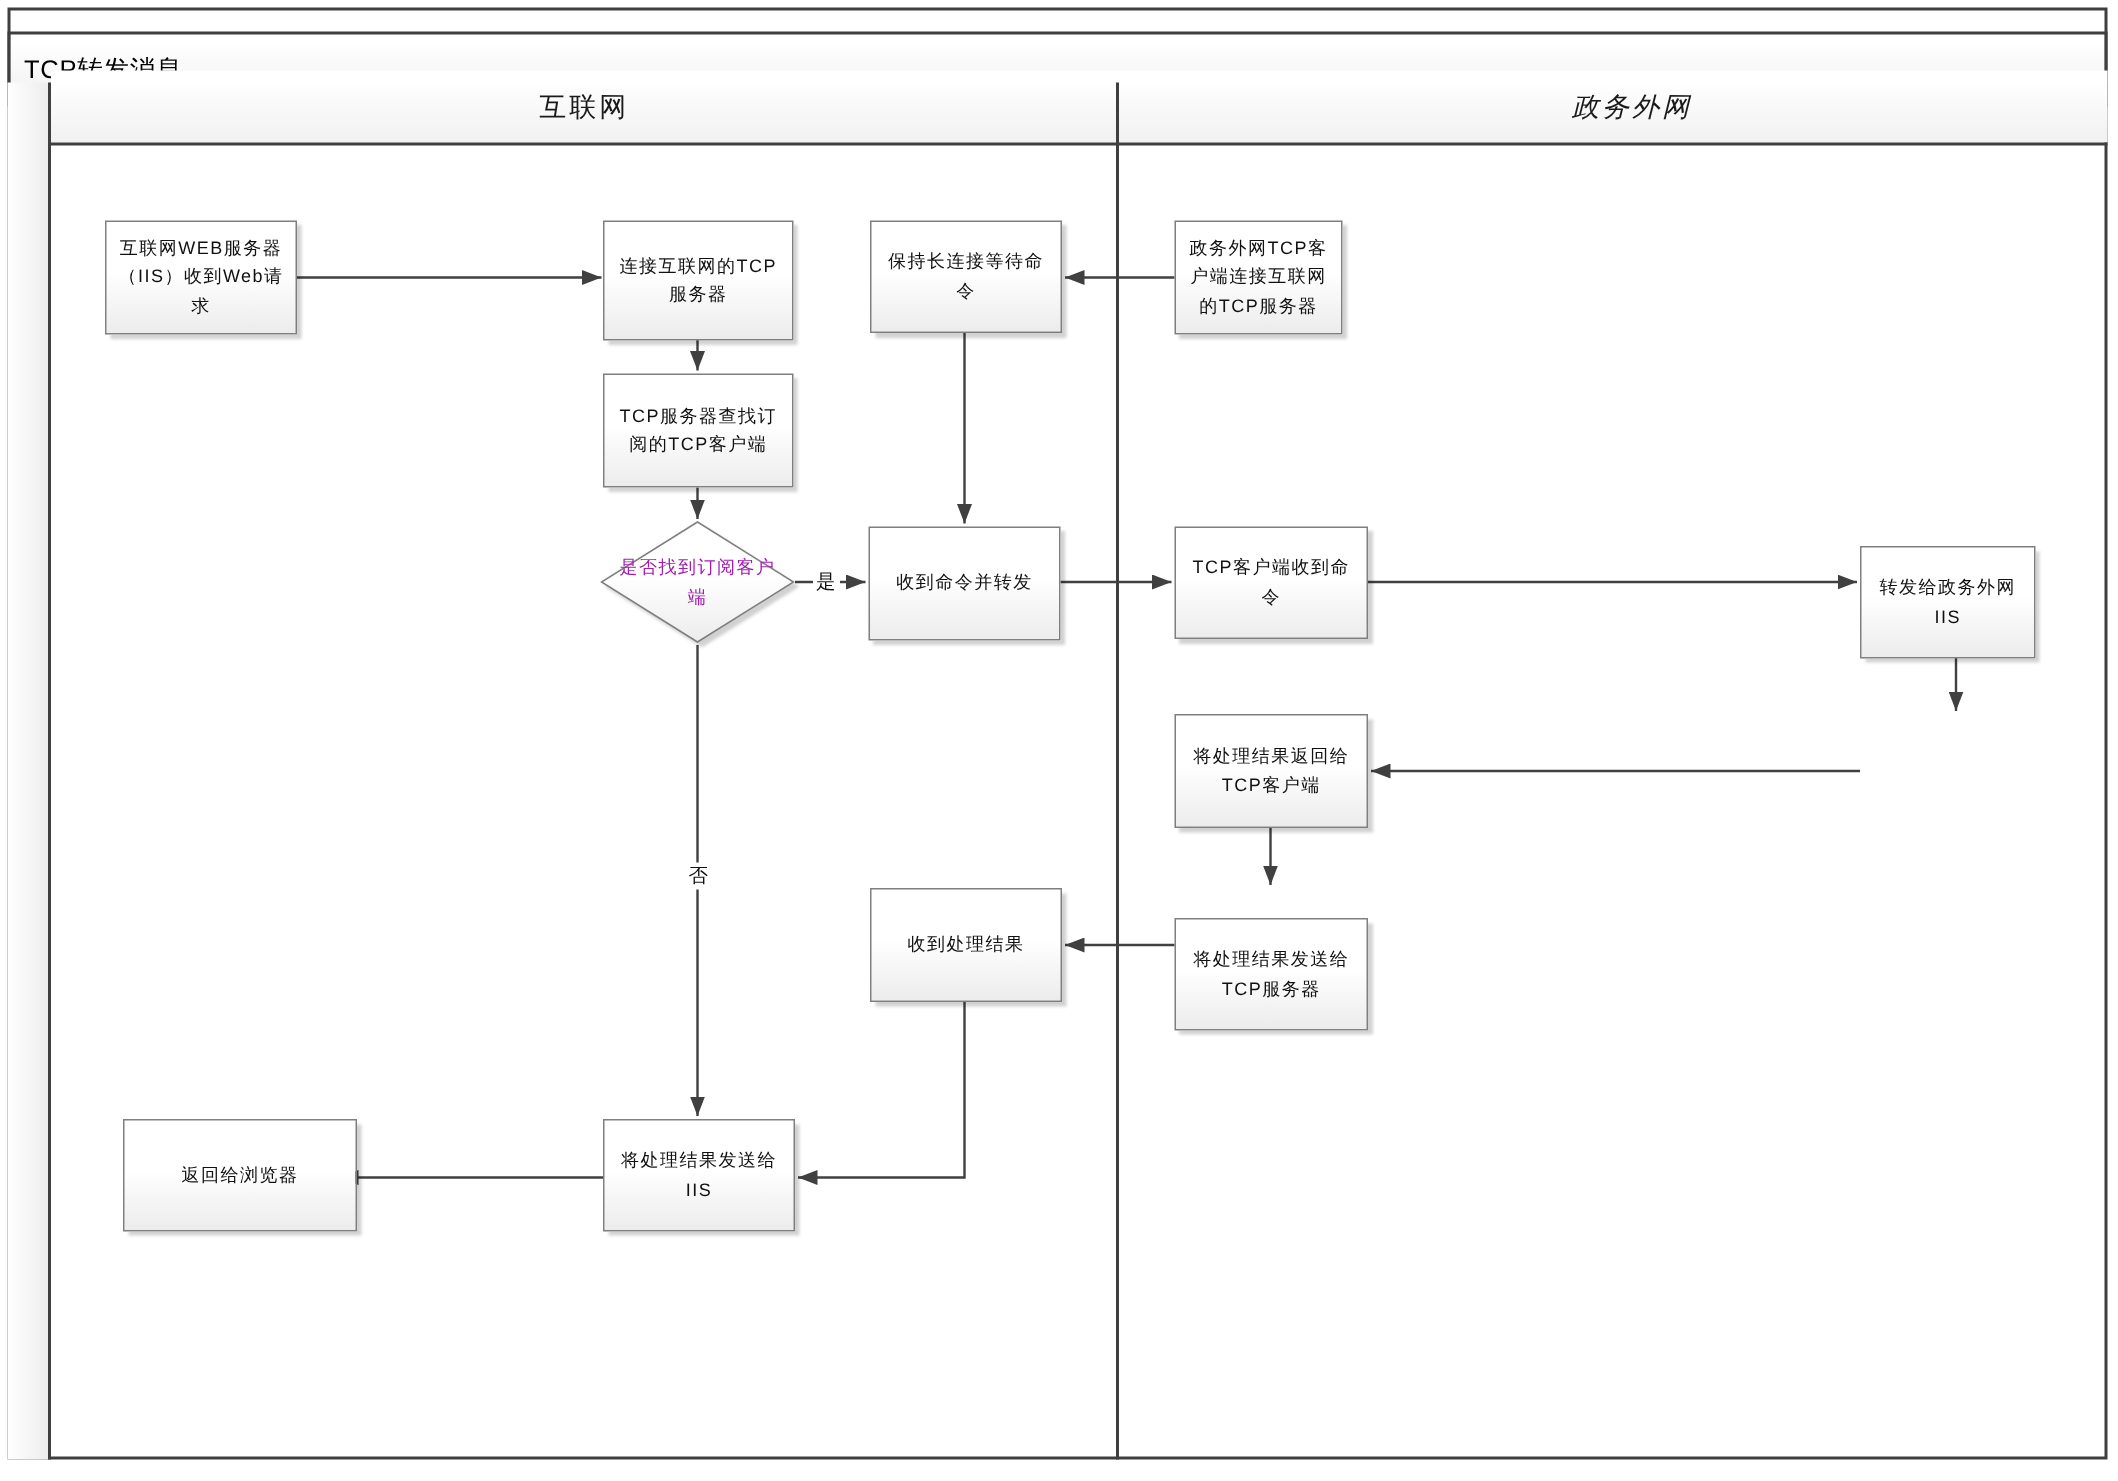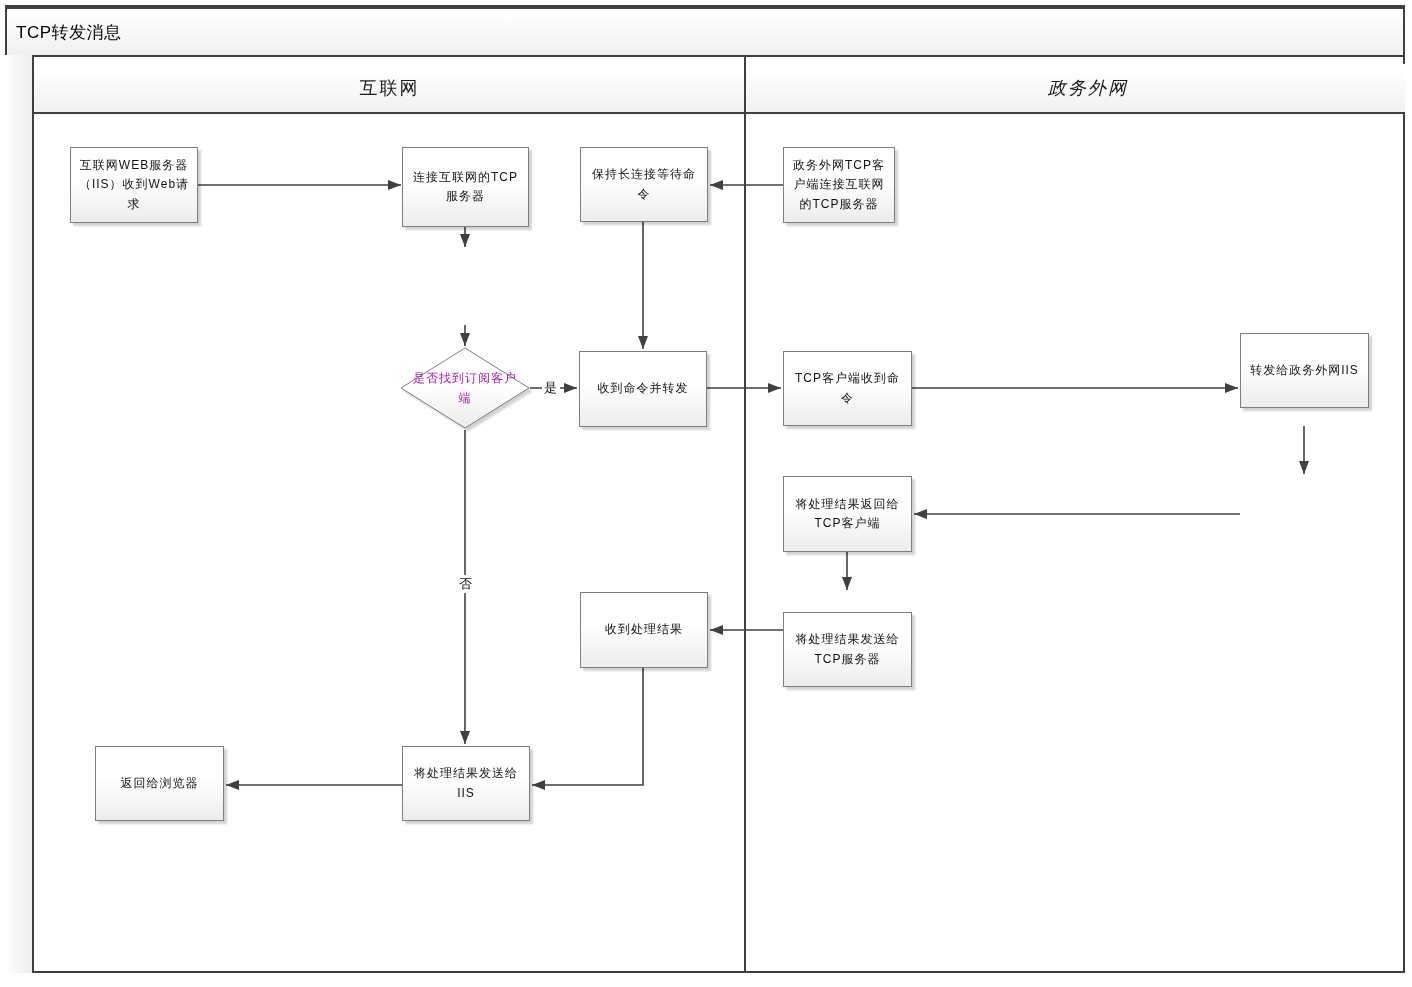--- a/index.html
+++ b/index.html
@@ -1,27 +1,27 @@
 <!DOCTYPE html>
 <html><head>
 <meta charset="utf-8">
 <style>
   html,body{margin:0;padding:0;background:#ffffff;}
   .canvas{position:relative;width:1412px;height:987px;background:#ffffff;
           font-family:"Liberation Sans","DejaVu Sans",sans-serif;color:#1a1a1a;overflow:hidden;}
   
   .frame{position:absolute;left:5px;top:5px;width:1400px;height:968px;
          border:2px solid #3f3f3f;box-sizing:border-box;}
-  .title-band{position:absolute;left:5px;top:7px;width:1400px;height:50px;box-sizing:border-box;
+  .title-band{position:absolute;left:5px;top:21px;width:1400px;height:50px;box-sizing:border-box;
          border:2px solid #3f3f3f;background:linear-gradient(180deg,#ffffff 10%,#f0f0f0 100%);
          display:flex;align-items:center;padding-left:9px;}
   .title-text{font-size:17px;letter-spacing:0.5px;color:#000;}
   .lane-strip{position:absolute;left:5px;top:55px;width:29px;height:918px;box-sizing:border-box;
          border-right:2px solid #3f3f3f;background:linear-gradient(90deg,#ffffff,#ededed);}
-  .header-row{position:absolute;left:34px;top:64px;width:1371px;height:50px;box-sizing:border-box;
+  .header-row{position:absolute;left:34px;top:47px;width:1371px;height:50px;box-sizing:border-box;
          border-bottom:2px solid #3f3f3f;background:linear-gradient(180deg,#ffffff 15%,#f1f1f1 100%);
          display:flex;gap:26px;}
   .header-cell{box-sizing:border-box;display:flex;align-items:center;justify-content:center;
          font-size:18px;letter-spacing:2px;color:#1a1a1a;}
   .header-cell.left{width:711px;}
   .header-cell.right{flex:1;font-style:italic;}
   .lane-divider{position:absolute;left:744px;top:55px;width:2px;height:918px;background:#3f3f3f;}
   
   .node{position:absolute;box-sizing:border-box;border:1px solid #7f7f7f;
         background:linear-gradient(180deg,#ffffff 45%,#ececec 100%);
@@ -73,42 +73,43 @@
       <path d="M1240,514 H914" marker-end="url(#arr)"></path>
       <path d="M847,552 V590" marker-end="url(#arr)"></path>
       <path d="M783,630 H710" marker-end="url(#arr)"></path>
       <path d="M643,668 V785 H532" marker-end="url(#arr)"></path>
       <path d="M402,785 H226" marker-end="url(#arr)"></path>
     </g>
   </svg>
 
   <div class="node" style="left:70px;top:147px;width:128px;height:76px">互联网WEB服务器（IIS）收到Web请求</div>
   <div class="node" style="left:402px;top:147px;width:127px;height:80px">连接互联网的TCP服务器</div>
+  <div class="node" style="left:402px;top:249px;width:127px;height:76px">TCP服务器查找订阅的TCP客户端</div>
 
   <div class="diamond-wrap">
     <svg width="134" height="85" viewBox="0 0 134 85">
       <defs>
         <linearGradient id="dg" x1="0" y1="0" x2="0" y2="1">
           <stop offset="45%" stop-color="#ffffff"></stop>
           <stop offset="100%" stop-color="#ececec"></stop>
         </linearGradient>
       </defs>
       <polygon points="67,2 131,42 67,82 3,42" fill="url(#dg)" stroke="#7f7f7f" stroke-width="1"></polygon>
     </svg>
     <div class="diamond-label">是否找到订阅客户端</div>
   </div>
 
   <div class="node" style="left:579px;top:351px;width:128px;height:76px">收到命令并转发</div>
   <div class="node" style="left:580px;top:147px;width:128px;height:75px">保持长连接等待命令</div>
   <div class="node" style="left:580px;top:592px;width:128px;height:76px">收到处理结果</div>
   <div class="node" style="left:402px;top:746px;width:128px;height:75px">将处理结果发送给IIS</div>
-  <div class="node" style="left:95px;top:746px;width:129px;height:75px">返回给浏览器</div>
+  <div class="node" style="left:82px;top:746px;width:156px;height:75px">返回给浏览器</div>
 
   <div class="node" style="left:783px;top:147px;width:112px;height:76px">政务外网TCP客户端连接互联网的TCP服务器</div>
   <div class="node" style="left:783px;top:351px;width:129px;height:75px">TCP客户端收到命令</div>
-  <div class="node" style="left:1240px;top:333px;width:129px;height:75px">转发给政务外网IIS</div>
+  <div class="node" style="left:1240px;top:364px;width:117px;height:75px">转发给政务外网IIS</div>
   <div class="node" style="left:783px;top:476px;width:129px;height:76px">将处理结果返回给TCP客户端</div>
   <div class="node" style="left:783px;top:612px;width:129px;height:75px">将处理结果发送给TCP服务器</div>
 
   <span class="edge-label" style="left:542px;top:379px">是</span>
   <span class="edge-label" style="left:457px;top:575px">否</span>
 
 </div>
 
 </body></html>

